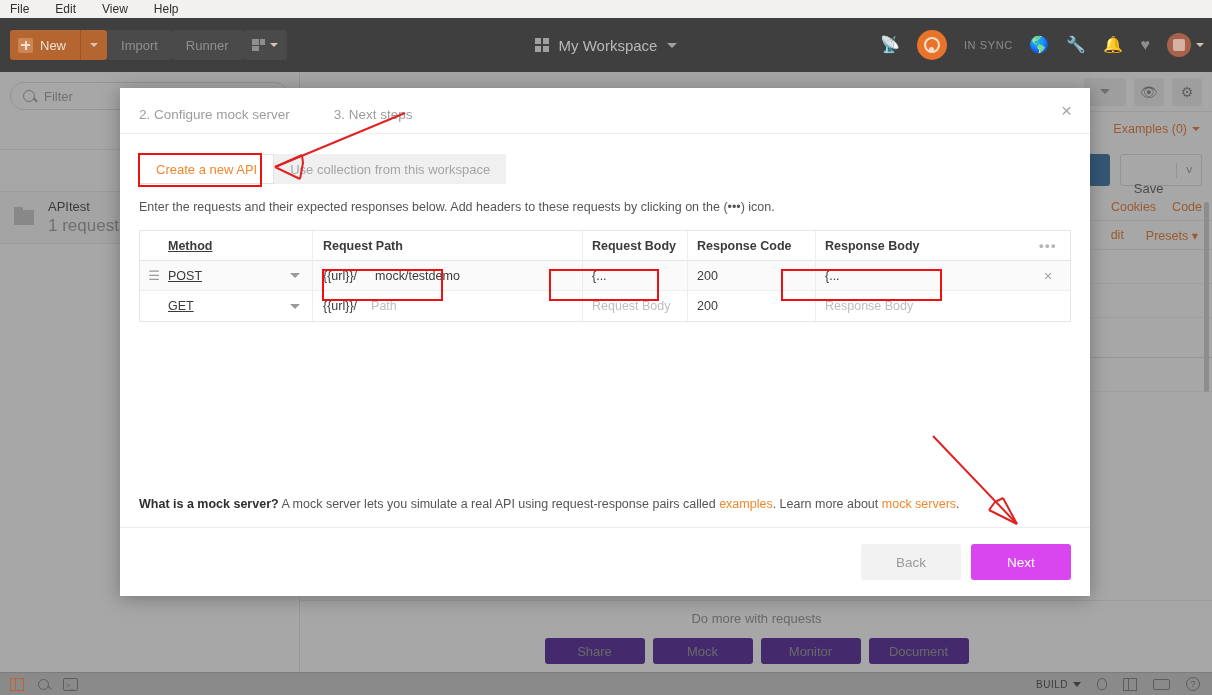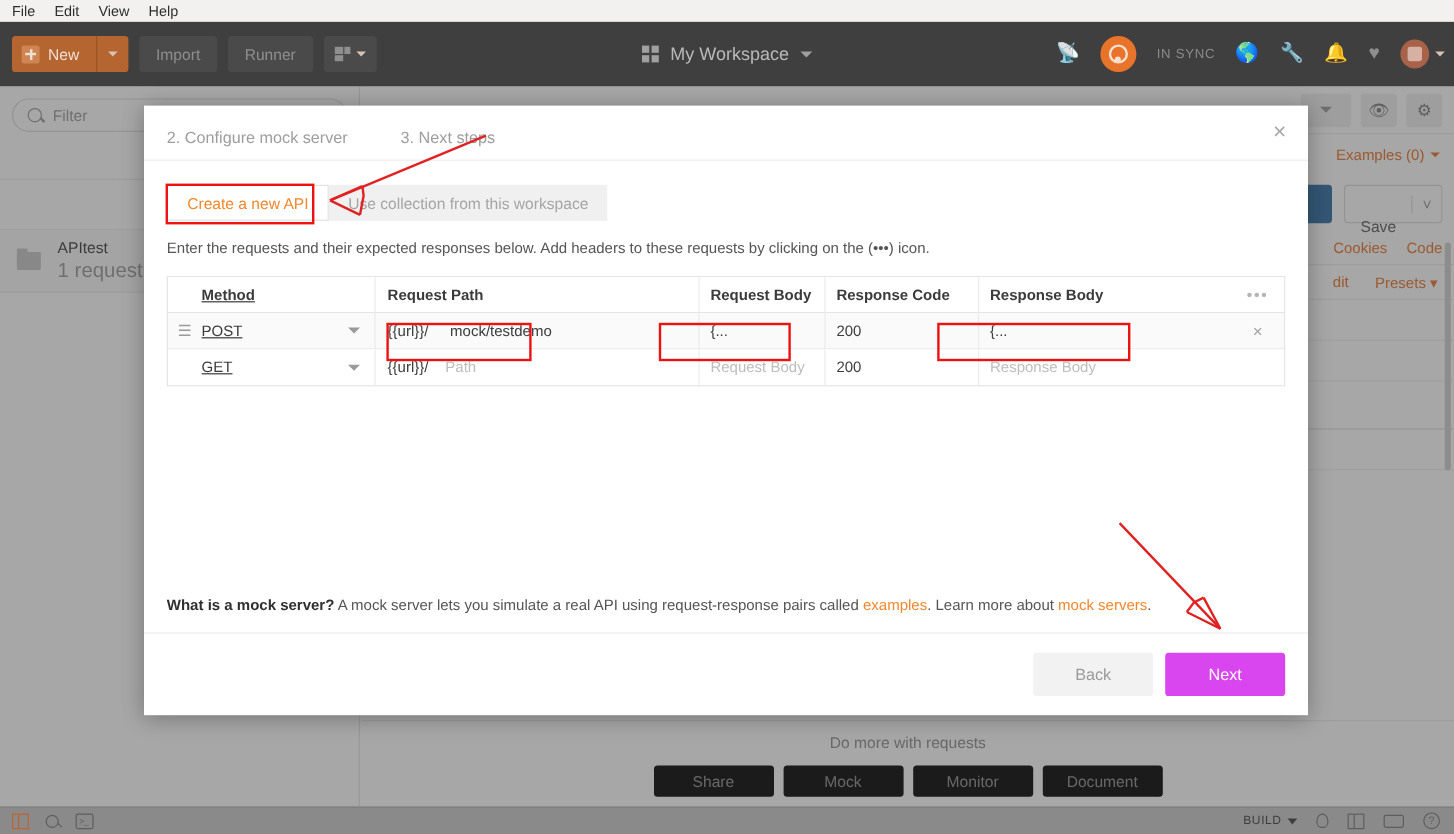--- a/index.html
+++ b/index.html
@@ -9,31 +9,31 @@
     background:#f4f4f4;
     font-size:13px;
     color:#333;
     position:relative;
   }
 
   
   .menubar {
     position:absolute; top:0; left:0; width:1212px; height:18px;
     background:#f2f1f0; display:flex; align-items:center; padding-left:10px;
-    font-size:12px; color:#2e2e2e; gap:16px; z-index:5;
+    font-size:12px; color:#2e2e2e; gap:26px; z-index:5;
   }
   .menubar span { cursor:default; }
 
   
   .appheader {
     position:absolute; top:18px; left:0; width:1212px; height:54px;
     background:#3f3f3f; z-index:4;
     display:flex; align-items:center;
   }
-  .hdr-left { display:flex; align-items:center; padding-left:10px; gap:9px; }
+  .hdr-left { display:flex; align-items:center; padding-left:10px; gap:0; }
   .btn-new {
     height:30px; background:#b5652f; color:#f0e0d5; border-radius:3px;
     display:flex; align-items:center; font-size:13px; overflow:hidden;
   }
   .btn-new .lbl { padding:0 14px 0 8px; display:flex; align-items:center; gap:7px; }
   .plus-sq {
     width:15px; height:15px; background:#cf8553; border-radius:2px;
     position:relative; display:inline-block;
   }
   .plus-sq:before, .plus-sq:after {
@@ -122,21 +122,21 @@
   .save-btn .s2 { border-left:1px solid #dcdcdc; padding:0 8px; color:#9a9a9a; }
   .mp-row4 { height:26px; display:flex; align-items:center; justify-content:flex-end; padding-right:10px; gap:16px; color:#e8732a; font-size:12.5px; }
   .mp-row5 { height:30px; border-top:1px solid #ececec; border-bottom:1px solid #ececec; display:flex; align-items:center; justify-content:flex-end; padding-right:14px; gap:22px; color:#e8732a; font-size:12.5px; }
   .mp-empty-row { height:34px; border-bottom:1px solid #f0f0f0; }
   .mp-thick { height:40px; border-bottom:1px solid #e0e0e0; }
   .scrollbar { position:absolute; right:3px; top:130px; width:5px; height:190px; background:#cfcfcf; border-radius:3px; }
 
   .do-more { position:absolute; left:301px; right:0; bottom:0; height:72px; background:#fff; border-top:1px solid #ececec; }
   .dm-title { text-align:center; font-size:13px; color:#8d8d8d; padding-top:10px; }
   .dm-btns { display:flex; justify-content:center; gap:8px; margin-top:12px; }
-  .dm-btn { width:100px;height:26px;background:#000000;border-radius:3px;display:flex;align-items:center;justify-content:center;color:#8d8d8d;font-size:13px; }
+  .dm-btn { width:100px;height:26px;background:#4c1d95;border-radius:3px;display:flex;align-items:center;justify-content:center;color:#8d8d8d;font-size:13px; }
 
   
   .dimmer { position:absolute; top:72px; left:0; width:1212px; height:600px; background:rgba(60,60,60,.45); z-index:2; }
 
   
   .statusbar {
     position:absolute; bottom:0; left:0; width:1212px; height:23px; background:#8a8a8a;
     border-top:1px solid #7c7c7c; display:flex; align-items:center; z-index:6;
     font-size:10px; color:#3e3e3e;
   }

